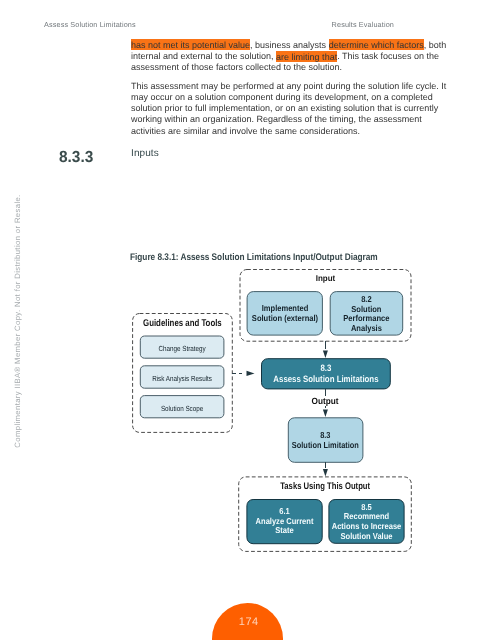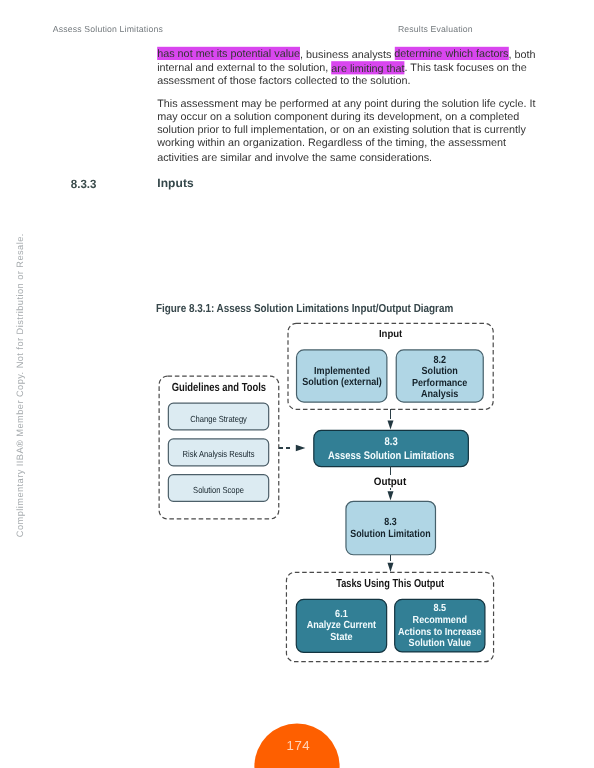--- a/index.html
+++ b/index.html
@@ -8,26 +8,26 @@
   .page{position:absolute;left:0;top:0;width:438px;height:640px;}
 
   
   .hdr{position:absolute;top:19.5px;font-size:7.25px;color:#73797d;letter-spacing:.13px;line-height:9px;}
   .hdr-left{left:44px;}
   .hdr-right{right:44px;}
 
   
   .col{position:absolute;left:131px;width:316px;}
   p.bt{margin:0;font-size:9px;line-height:11.2px;color:#343434;text-align:left;}
-  .hl{background:#d946ef;padding:0.6px 0 0.4px 0;box-decoration-break:clone;-webkit-box-decoration-break:clone;}
+  .hl{background:#f97316;padding:0.6px 0 0.4px 0;box-decoration-break:clone;-webkit-box-decoration-break:clone;}
 
   
-  .sec-num{position:absolute;left:58.8px;font-size:10px;color:#3b4c4c;font-weight:600;
+  .sec-num{position:absolute;left:58.8px;font-size:16px;color:#3b4c4c;font-weight:600;
     transform:scaleX(.963);transform-origin:left center;white-space:nowrap;}
-  .sec-title{position:absolute;left:131px;font-size:10px;font-weight:700;color:#34474a;letter-spacing:.1px;}
+  .sec-title{position:absolute;left:131px;font-size:10px;font-weight:400;color:#34474a;letter-spacing:.1px;}
 
   
   ul.bl{margin:0;padding:0;list-style:none;width:320.7px;}
   ul.bl li{position:relative;padding-left:7.7px;font-size:9.1px;line-height:10.3px;color:#222222;}
   ul.bl li .bul{position:absolute;left:0.8px;top:2.7px;width:3.5px;height:3.5px;border-radius:50%;background:#111;font-size:0;line-height:0;}
   ul.bl li b{font-weight:700;color:#181818;}
 
   
   .figcap{position:absolute;left:130.2px;font-size:9.6px;font-weight:700;color:#37474b;letter-spacing:-0.02px;
     transform:scaleX(0.862);transform-origin:left center;white-space:nowrap;}

